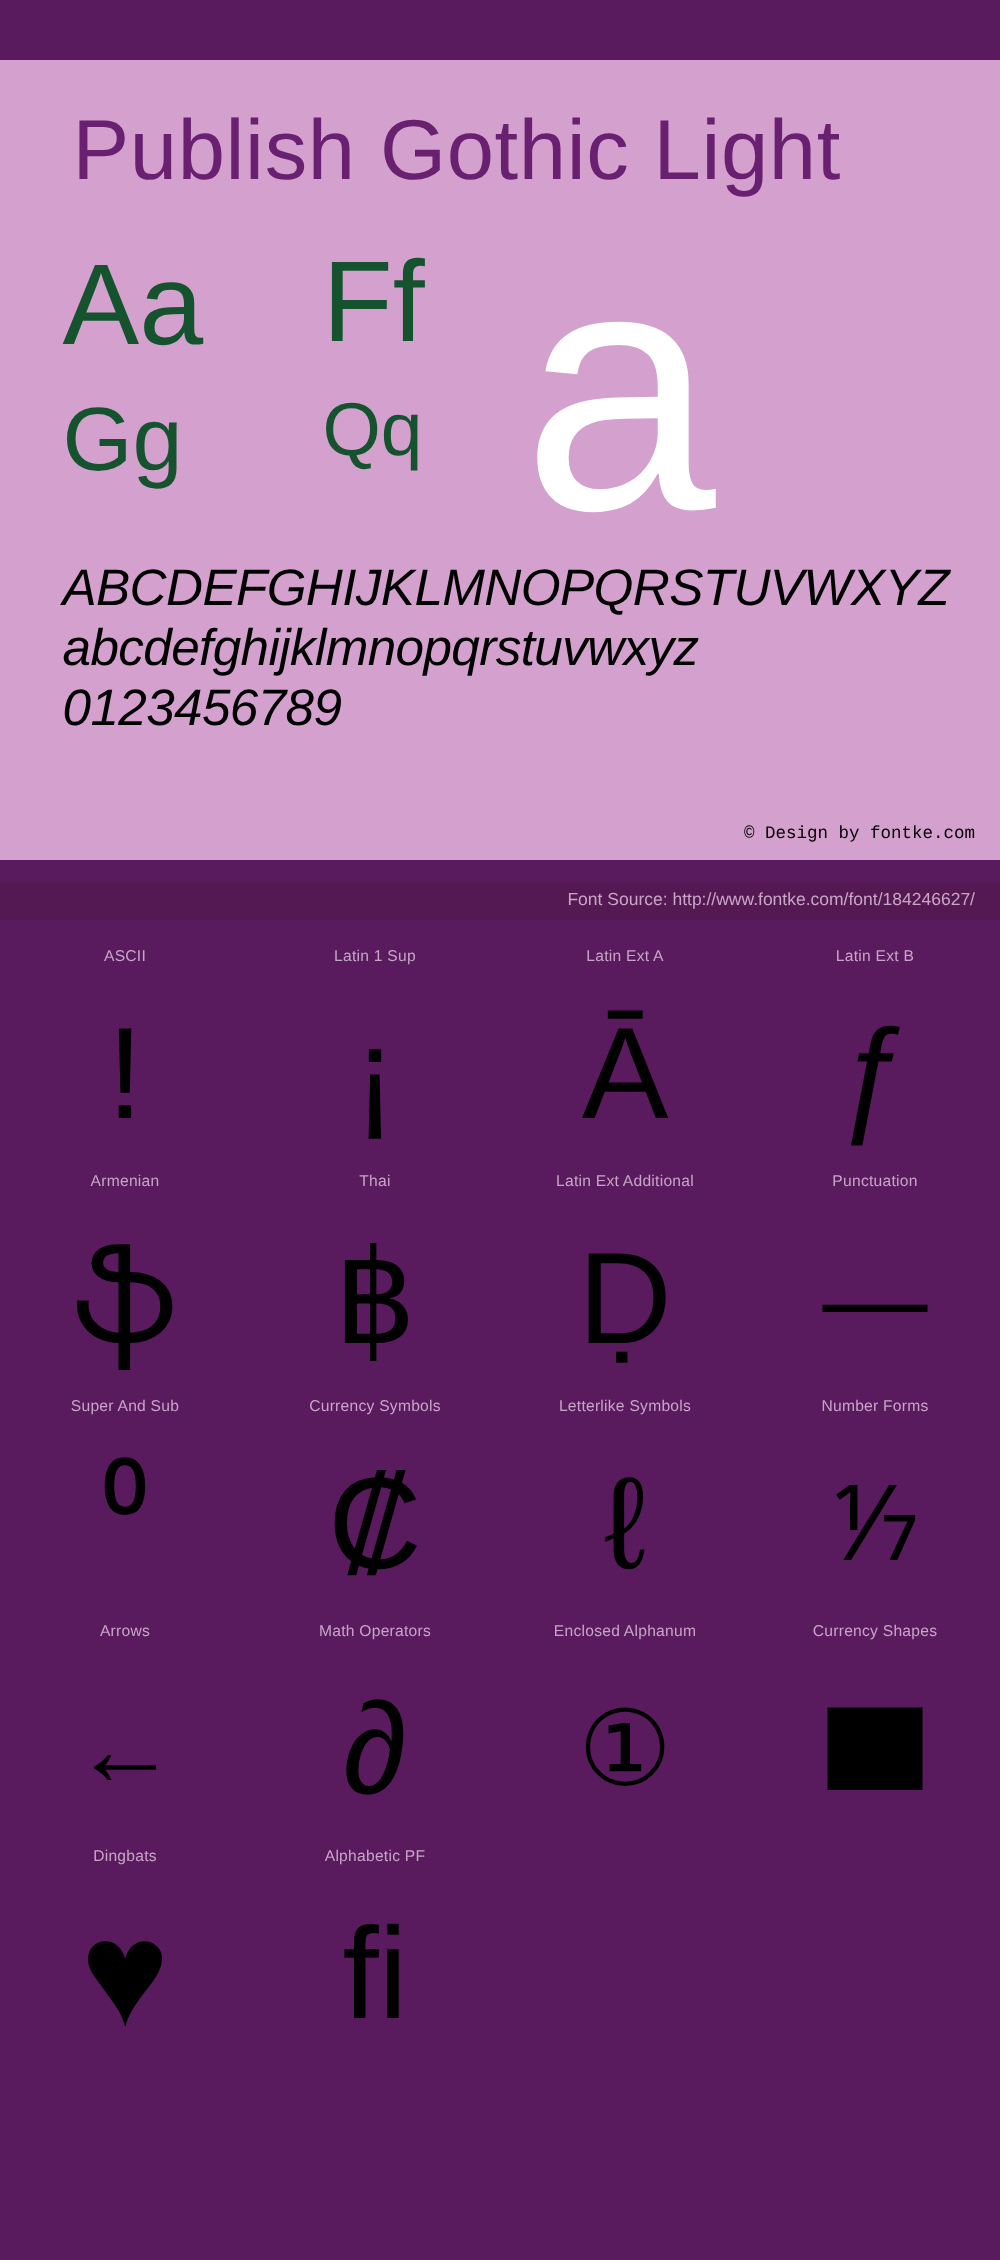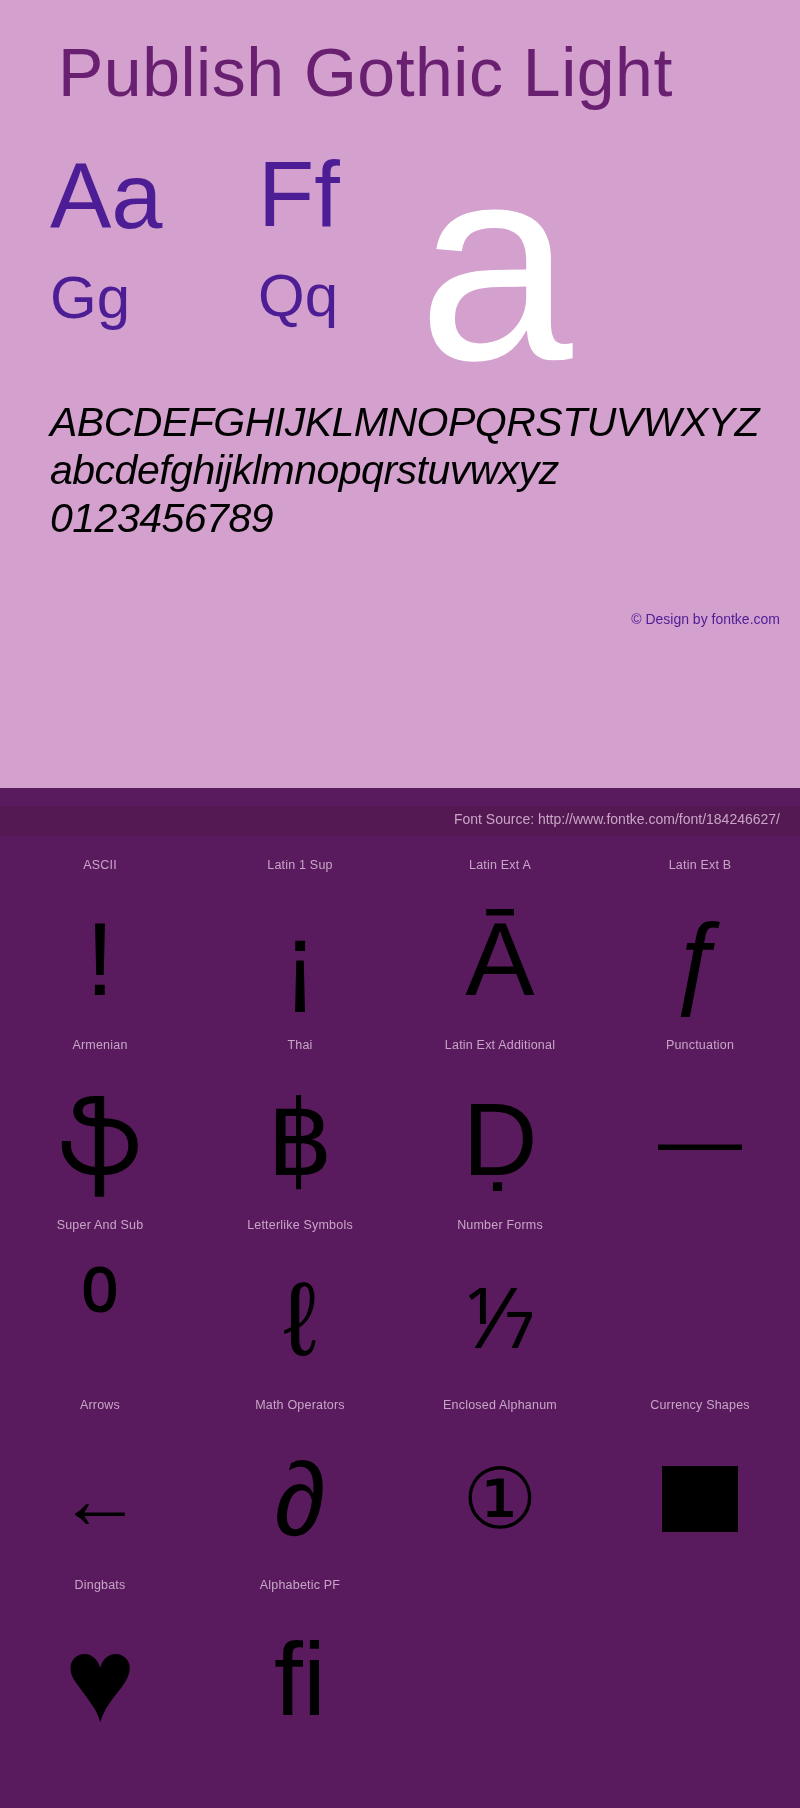--- a/index.html
+++ b/index.html
@@ -11,24 +11,25 @@
     height: 1808px;
     background: #5a1b5e;
     font-family: "Liberation Sans", sans-serif;
     overflow: hidden;
   }
 
   
   #specimen-panel {
     position: relative;
     width: 800px;
-    height: 788px;
+    height: 640px;
     background: #d4a0ce;
     box-sizing: border-box;
     overflow: hidden;
+    margin-top: 48px;
   }
 
   #specimen-title {
     position: absolute;
     left: 58px;
     top: 38px;
     font-family: "Liberation Sans", sans-serif;
     font-size: 68px;
     font-weight: 300;
     letter-spacing: 0.5px;
@@ -41,27 +42,27 @@
     position: absolute;
     left: 50px;
     top: 140px;
     width: 700px;
     height: 250px;
   }
   .pair-cell {
     position: absolute;
     font-family: "Liberation Sans", sans-serif;
     font-weight: 300;
-    color: #4c1d95;
+    color: #14532d;
     line-height: 1;
     white-space: nowrap;
   }
   .pair-r1c1 { left: 0px;   top: 10px;  font-size: 92px; }
   .pair-r1c2 { left: 208px; top: 8px;   font-size: 92px; }
-  .pair-r2c1 { left: 0px;   top: 128px; font-size: 60px; }
+  .pair-r2c1 { left: 0px;   top: 128px; font-size: 72px; }
   .pair-r2c2 { left: 208px; top: 126px; font-size: 60px; }
 
   #big-sample {
     position: absolute;
     left: 418px;
     top: 124px;
     font-family: "Liberation Sans", sans-serif;
     font-weight: 300;
     font-size: 278px;
     line-height: 1;
@@ -83,23 +84,23 @@
     color: #000;
     letter-spacing: -0.5px;
     white-space: nowrap;
     font-style: italic;
   }
 
   #copyright-line {
     position: absolute;
     right: 20px;
     top: 611px;
-    font-family: Liberation Sans, sans-serif;
+    font-family: Liberation Mono, monospace;
     font-size: 14px;
-    color: #4c1d95;
+    color: #000000;
     white-space: nowrap;
   }
 
   
   #source-bar {
     position: relative;
     width: 800px;
     height: 30px;
     background: #541852;
     box-sizing: border-box;
@@ -238,20 +239,24 @@
         <div class="cell-label">Punctuation</div>
         <div class="cell-glyph glyph-sm">—</div>
       </div>
     </div>
     <div class="grid-row">
       <div class="grid-cell">
         <div class="cell-label">Super And Sub</div>
         <div class="cell-glyph">⁰</div>
       </div>
       <div class="grid-cell">
+        <div class="cell-label">Currency Symbols</div>
+        <div class="cell-glyph">₡</div>
+      </div>
+      <div class="grid-cell">
         <div class="cell-label">Letterlike Symbols</div>
         <div class="cell-glyph">ℓ</div>
       </div>
       <div class="grid-cell">
         <div class="cell-label">Number Forms</div>
         <div class="cell-glyph glyph-sm">⅐</div>
       </div>
     </div>
     <div class="grid-row">
       <div class="grid-cell">

